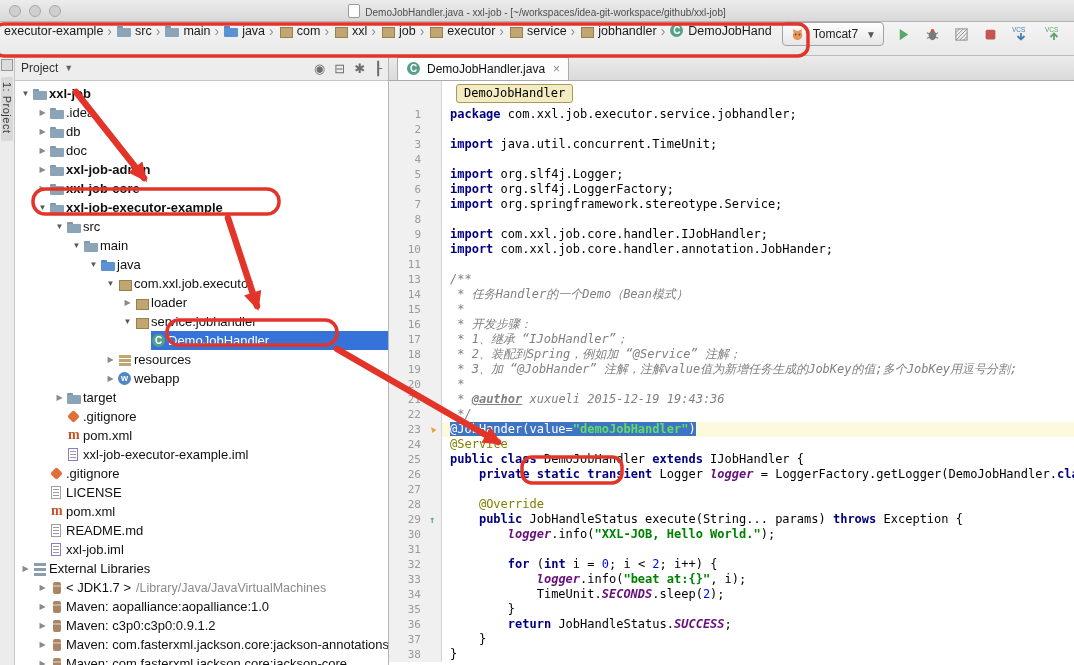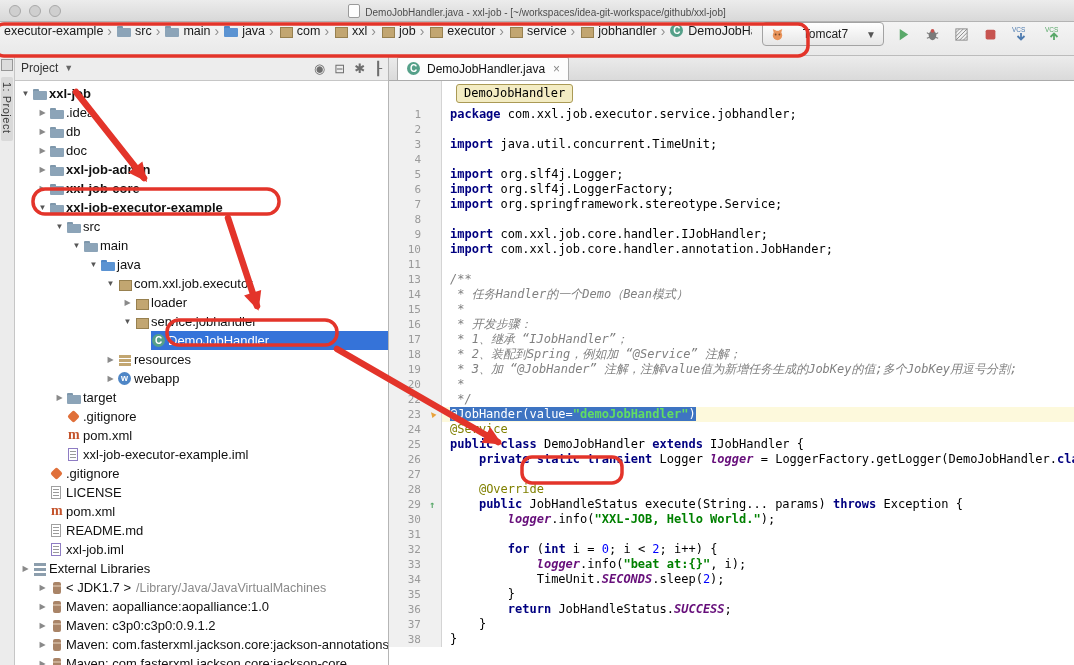--- a/index.html
+++ b/index.html
@@ -12,21 +12,21 @@
   .tl{width:12px;height:12px;border-radius:50%;background:#cfcfcf;border:1px solid #a9a9a9;box-sizing:border-box}
   .title-text{position:absolute;left:0;right:0;text-align:center;color:#4d4d4d;font-size:10px;white-space:nowrap;overflow:hidden}
   .title-ic{display:inline-block;width:10px;height:12px;border:1px solid #9a9a9a;background:#fdfdfd;vertical-align:-2px;margin-right:5px;border-radius:2px}
 
   
   .navbar{height:34px;box-sizing:border-box;background:linear-gradient(#f4f4f4,#e9e9e9);border-bottom:1px solid #bcbcbc;display:flex;align-items:flex-start;padding:0 8px 0 2px}
   .bc{display:flex;align-items:center;overflow:hidden;white-space:nowrap;min-width:0}
   .bc-item{display:inline-flex;align-items:center;gap:3px;padding:1px 2px;color:#1a1a1a;font-size:12.5px}
   .bc-sep{color:#8e8e8e;margin:0 2px;font-size:14px}
   .toolbar{margin-left:auto;display:flex;align-items:center;gap:9px;flex:none;padding-left:10px}
-  .run-combo{border:1px solid #a3a3a3;border-radius:4px;background:linear-gradient(#ffffff,#e6e6e6);height:22px;display:flex;align-items:center;padding:0 7px;gap:18px;font-size:12px;color:#222}
+  .run-combo{border:1px solid #a3a3a3;border-radius:4px;background:linear-gradient(#ffffff,#e6e6e6);height:22px;display:flex;align-items:center;padding:0 7px;gap:8px;font-size:12px;color:#222}
   .combo-arrow{color:#555;font-size:10px}
   .tbtn{width:20px;height:20px;display:flex;align-items:center;justify-content:center}
   .vcsbadge{width:24px;height:20px;display:flex;align-items:center;justify-content:center}
 
   
   .main{display:flex;height:617px}
 
   
   .strip{width:15px;flex:none;background:#ececec;border-right:1px solid #c6c6c6;box-sizing:border-box;display:flex;flex-direction:column;align-items:center;padding-top:3px}
   .strip-ic{width:10px;height:10px;border:1px solid #979797;background:#dcdcdc;margin-bottom:6px;flex:none}
@@ -506,20 +506,25 @@
               <span class="ln">19</span>
               <span class="gic"></span>
               <span class="code"><span class="tk-c"> * 3、加 “@JobHander” 注解，注解value值为新增任务生成的JobKey的值;多个JobKey用逗号分割;</span></span>
             </div>
             <div class="line">
               <span class="ln">20</span>
               <span class="gic"></span>
               <span class="code"><span class="tk-c"> *</span></span>
             </div>
             <div class="line">
+              <span class="ln">21</span>
+              <span class="gic"></span>
+              <span class="code"><span class="tk-c"> * </span><span class="tk-ct">@author</span><span class="tk-c"> xuxueli 2015-12-19 19:43:36</span></span>
+            </div>
+            <div class="line">
               <span class="ln">22</span>
               <span class="gic"></span>
               <span class="code"><span class="tk-c"> */</span></span>
             </div>
             <div class="line caret">
               <span class="ln">23</span>
               <span class="gic gic-bookmark"></span>
               <span class="code"><span class="selspan"><span class="tk-a">@JobHander</span><span class="tk-p">(value=</span><span class="tk-s">"demoJobHandler"</span><span class="tk-p">)</span></span></span>
             </div>
             <div class="line">

